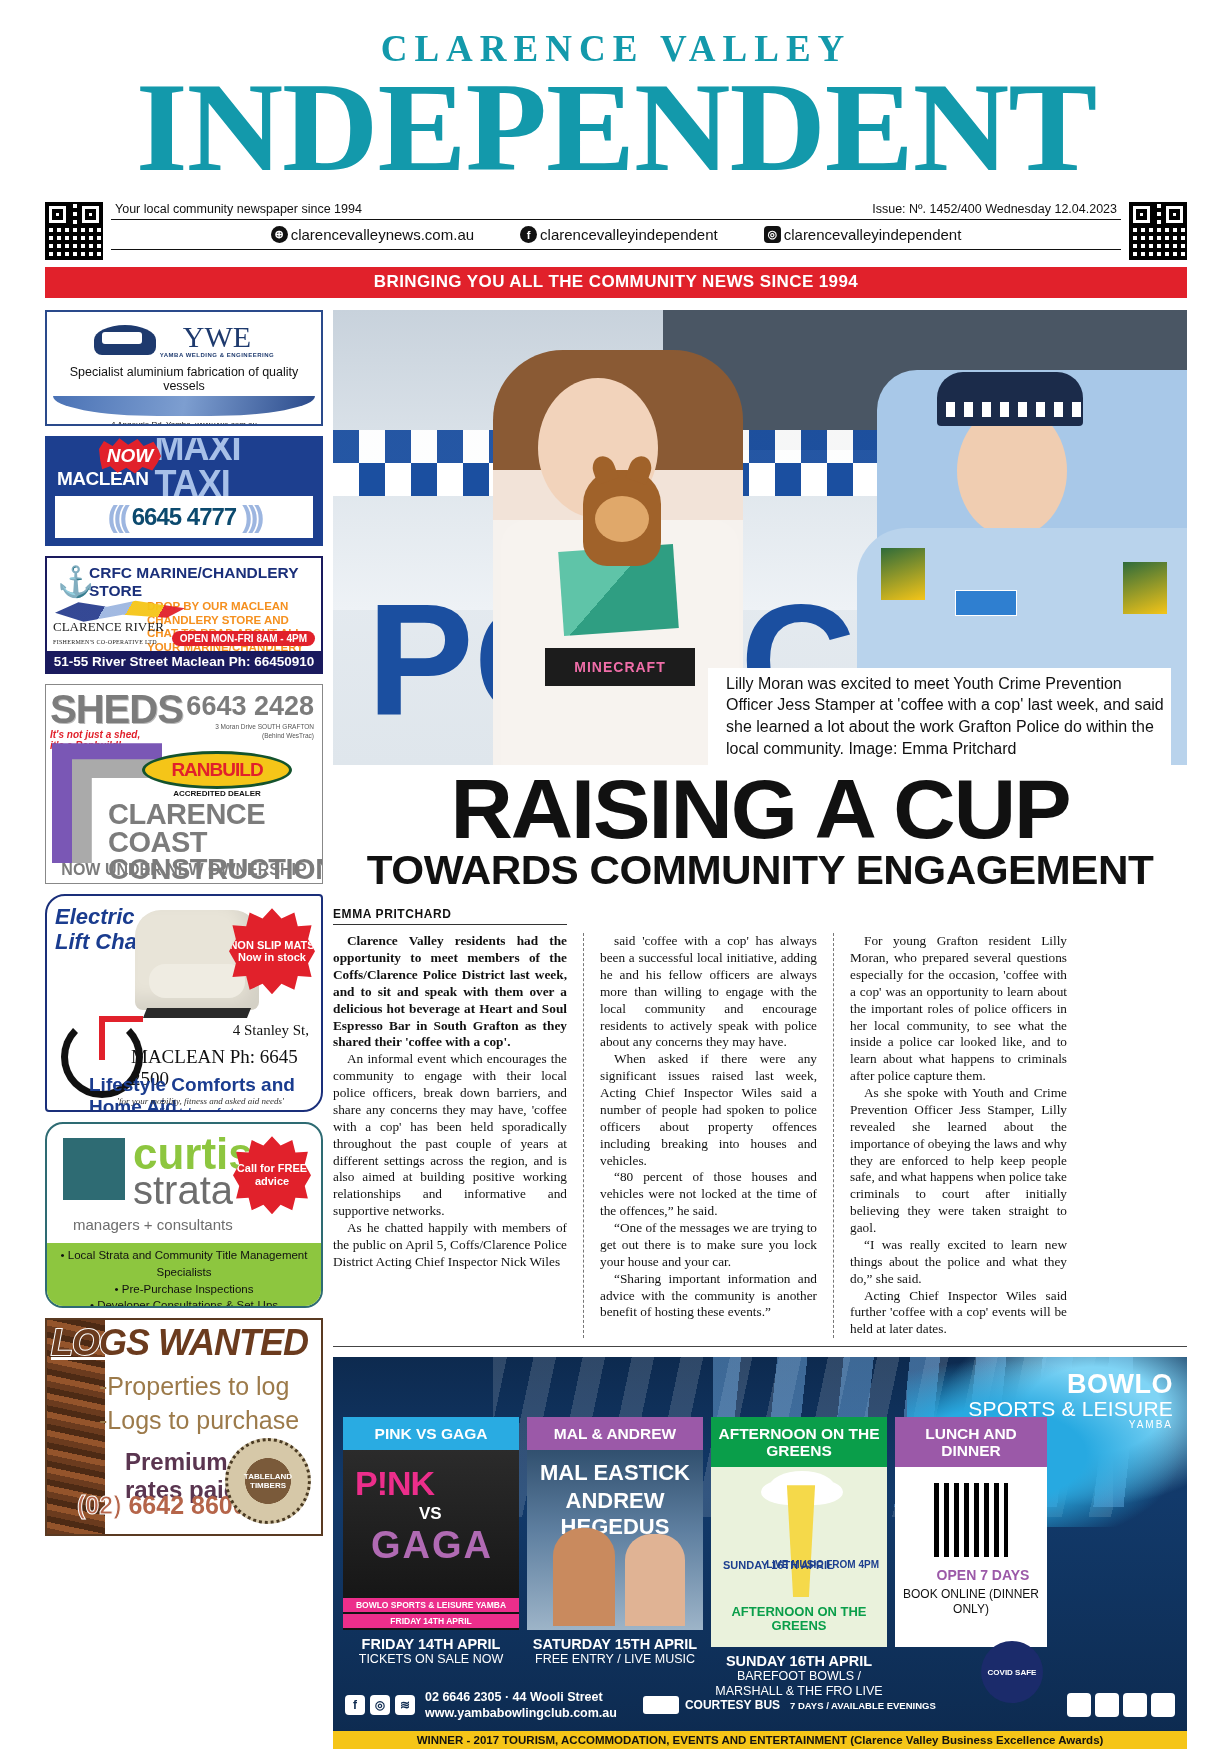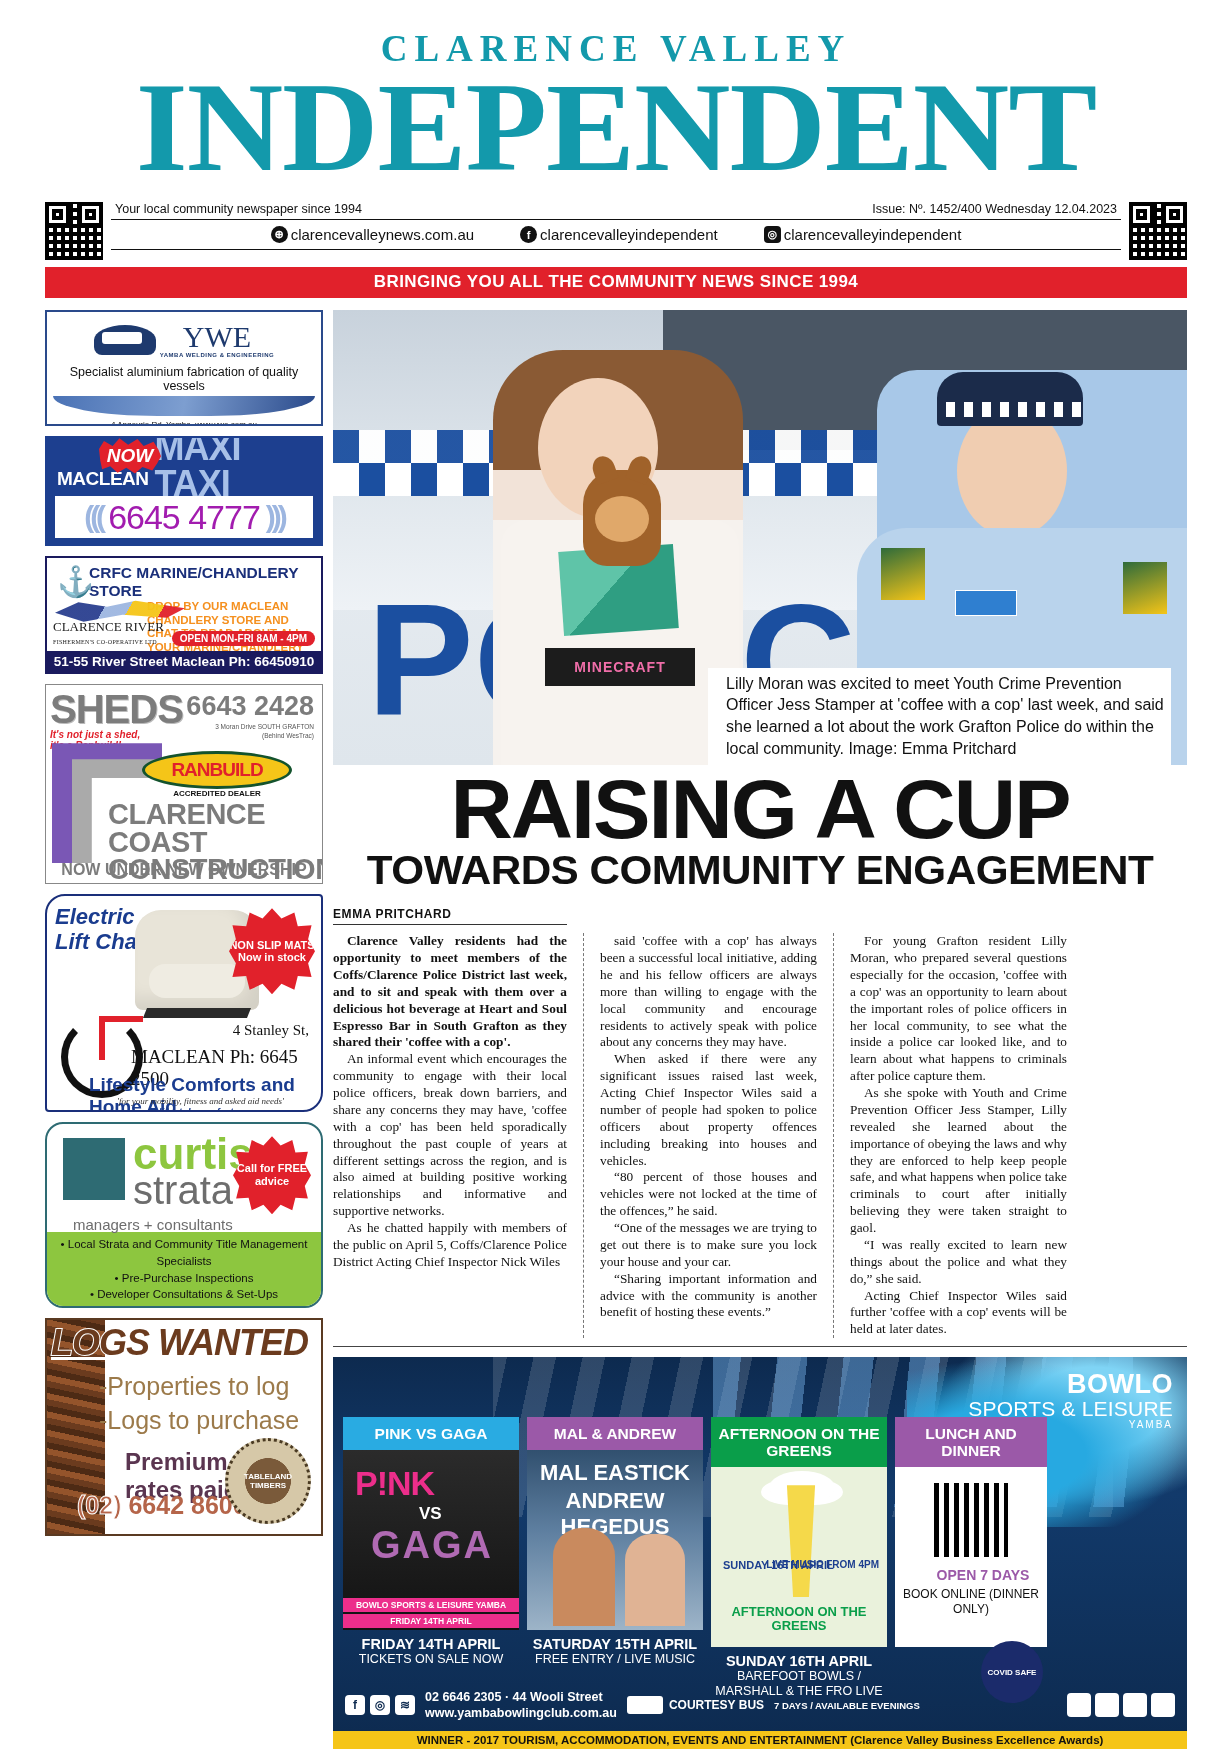--- a/index.html
+++ b/index.html
@@ -107,21 +107,21 @@
   .now-burst{
     position:absolute; left:52px; top:0px; width:62px;height:36px; background:#e1212b;
     color:#fff; font-weight:bold; font-size:19px; font-style:italic;
     display:flex;align-items:center;justify-content:center;
     clip-path: polygon(0% 30%,8% 8%,22% 22%,33% 0%,47% 18%,62% 2%,72% 22%,88% 10%,96% 32%,100% 50%,94% 70%,86% 90%,70% 80%,58% 98%,44% 82%,30% 96%,18% 78%,5% 86%,2% 62%);
     z-index:3;
   }
   .taxi-maclean{ color:#fff; font-weight:bold; font-size:19px; margin-left:6px; letter-spacing:-0.5px; align-self:flex-end;}
   .taxi-maxi{ color:#a7c0e8; font-weight:bold; font-size:36px; letter-spacing:-1px; line-height:1;}
   .taxi-phone-box{ background:#fff; border:2px solid #1d3f8f; margin:4px 2px 2px 2px; height:46px; display:flex;align-items:center;justify-content:center;gap:6px;}
-  .taxi-phone{ color:#a21caf; font-weight:normal; font-size:34px; letter-spacing:-1px;}
+  .taxi-phone{ color:#0c4a6e; font-weight:bold; font-size:24px; letter-spacing:-1px;}
   .arcs{ color:#9db6e0; font-size:30px; font-weight:bold; letter-spacing:-4px;}
 
   .ad-crfc { border:2px solid #1a1a5e; background:#fff; height:118px; position:relative;}
   .crfc-head{ color:#1a2f7a; font-weight:bold; font-size:15.5px; padding:6px 0 0 42px;}
   .crfc-orange{ color:#f5901f; font-weight:bold; font-size:11.5px; line-height:1.18; padding-left:100px;}
   .crfc-open{ position:absolute; right:6px; bottom:26px; background:#e1212b; color:#fff; font-weight:bold; font-size:10px; padding:2px 8px; border-radius:10px;}
   .crfc-cr{ position:absolute; left:6px; bottom:26px; font-family:"Liberation Serif",serif; font-size:13px; color:#222; line-height:1;}
   .crfc-cr small{ font-size:6px; letter-spacing:0.3px;}
   .crfc-anchor{ position:absolute; left:10px; top:6px; font-size:30px; color:#2a3f8f;}
   .crfc-bar{ position:absolute;left:0;right:0;bottom:0;background:#1a1a5e;color:#fff;font-weight:bold;font-size:13.5px;text-align:center;padding:3px 0;}
@@ -168,21 +168,21 @@
 
   .ad-curtis{ border:2px solid #2e6b73; border-radius:18px; background:#fff; height:186px; position:relative; overflow:hidden;}
   .curtis-top{ height:92px; position:relative; padding:10px;}
   .curtis-sq{ width:62px;height:62px;background:#2e6b73; position:absolute; left:16px; top:14px;}
   .curtis-c{ position:absolute; left:86px; top:8px; color:#8dc63f; font-size:44px; font-weight:bold; line-height:1;}
   .curtis-s{ position:absolute; left:86px; top:46px; color:#6d6d6d; font-size:40px; line-height:1;}
   .curtis-mc{ position:absolute; left:26px; top:92px; color:#6d6d6d; font-size:15px;}
   .curtis-burst{ position:absolute; right:10px; top:12px; width:78px;height:78px; background:#e1212b; color:#fff;
     display:flex;flex-direction:column;align-items:center;justify-content:center;text-align:center;font-weight:bold;font-size:11px;line-height:1.2;
     clip-path: polygon(50% 0%,61% 12%,76% 5%,80% 21%,96% 20%,92% 36%,100% 50%,92% 64%,96% 80%,80% 79%,76% 95%,61% 88%,50% 100%,39% 88%,24% 95%,20% 79%,4% 80%,8% 64%,0% 50%,8% 36%,4% 20%,20% 21%,24% 5%,39% 12%);}
-  .curtis-green{ background:#8dc63f; color:#111; font-size:11.5px; text-align:center; padding:4px 4px 5px 4px; line-height:1.45; margin-top:16px;}
+  .curtis-green{ background:#8dc63f; color:#111; font-size:11.5px; text-align:center; padding:4px 4px 5px 4px; line-height:1.45; margin-top:27px;}
 
   .ad-logs{ border:2px solid #5a3a22; background:#fff; height:218px; position:relative; overflow:hidden;}
   .logs-wood{ position:absolute; left:0; top:0; bottom:0; width:58px;
     background: repeating-linear-gradient(12deg,#6b3b1e 0 6px,#94542b 6px 12px,#4d2a14 12px 18px);}
   .logs-title{ position:absolute; left:4px; top:2px; right:0; color:#6b3b1e; font-weight:bold; font-size:36px; letter-spacing:-1px;
     -webkit-text-stroke:2px #fff; paint-order: stroke fill; text-decoration: underline; font-style: italic;}
   .logs-l1{ position:absolute; left:52px; top:52px; color:#9c7a4a; font-size:25px;}
   .logs-l2{ position:absolute; left:52px; top:86px; color:#9c7a4a; font-size:25px;}
   .logs-prem{ position:absolute; left:78px; top:128px; color:#5a3550; font-weight:bold; font-size:24px; line-height:1.15;}
   .logs-phone{ position:absolute; left:30px; bottom:14px; font-weight:bold; font-size:25px; color:#b5654a;}
@@ -322,21 +322,21 @@
      background-image: repeating-linear-gradient(90deg,#000 0 5px,#fff 5px 10px), repeating-linear-gradient(0deg,#000 0 5px,transparent 5px 10px);}
   .p4-open{ position:absolute; left:0; right:0; top:100px; text-align:center; color:#9b59a8; font-weight:bold; font-size:14px;padding-left:24px;}
   .p4-book{ position:absolute; left:0; right:0; top:120px; text-align:center; color:#111; font-size:12px; line-height:1.25;}
   .p4-covid{ position:absolute; right:4px; bottom:-56px; width:62px;height:62px;border-radius:50%;background:#1b2b6b;color:#fff;
      display:flex;flex-direction:column;align-items:center;justify-content:center;font-size:8px;font-weight:bold;text-align:center;}
 
   .bowlo-foot{ position:absolute; left:0; right:0; bottom:22px; height:44px; display:flex; align-items:center; color:#fff; padding:0 12px; gap:10px;}
   .bf-social{ display:flex; gap:5px; }
   .bf-ic{ width:20px;height:20px;background:#fff;color:#0d2a4f;border-radius:4px;display:flex;align-items:center;justify-content:center;font-size:12px;font-weight:bold;}
   .bf-contact{ font-size:12.5px; line-height:1.3; font-weight:bold;}
-  .bf-bus{ display:flex;align-items:center;gap:6px; font-size:12px; font-weight:bold;}
+  .bf-bus{ display:flex;align-items:center;gap:6px; font-size:12px; font-weight:bold;margin-left:16px;}
   .bf-bus-ic{ width:36px;height:18px;background:#fff;border-radius:3px;}
   .bf-days{ font-size:9.5px; font-weight:bold; line-height:1.2; text-align:center;}
   .bf-icons{ display:flex; gap:4px; margin-left:auto;}
   .bf-sq{ width:24px;height:24px;background:#fff;border-radius:4px;}
   .bowlo-winner{ position:absolute; left:0; right:0; bottom:0; background:#f5c518; color:#111;
      font-weight:bold; font-size:11.5px; text-align:center; padding:3px 0;}
 </style>
 </head>
 <body>
 

